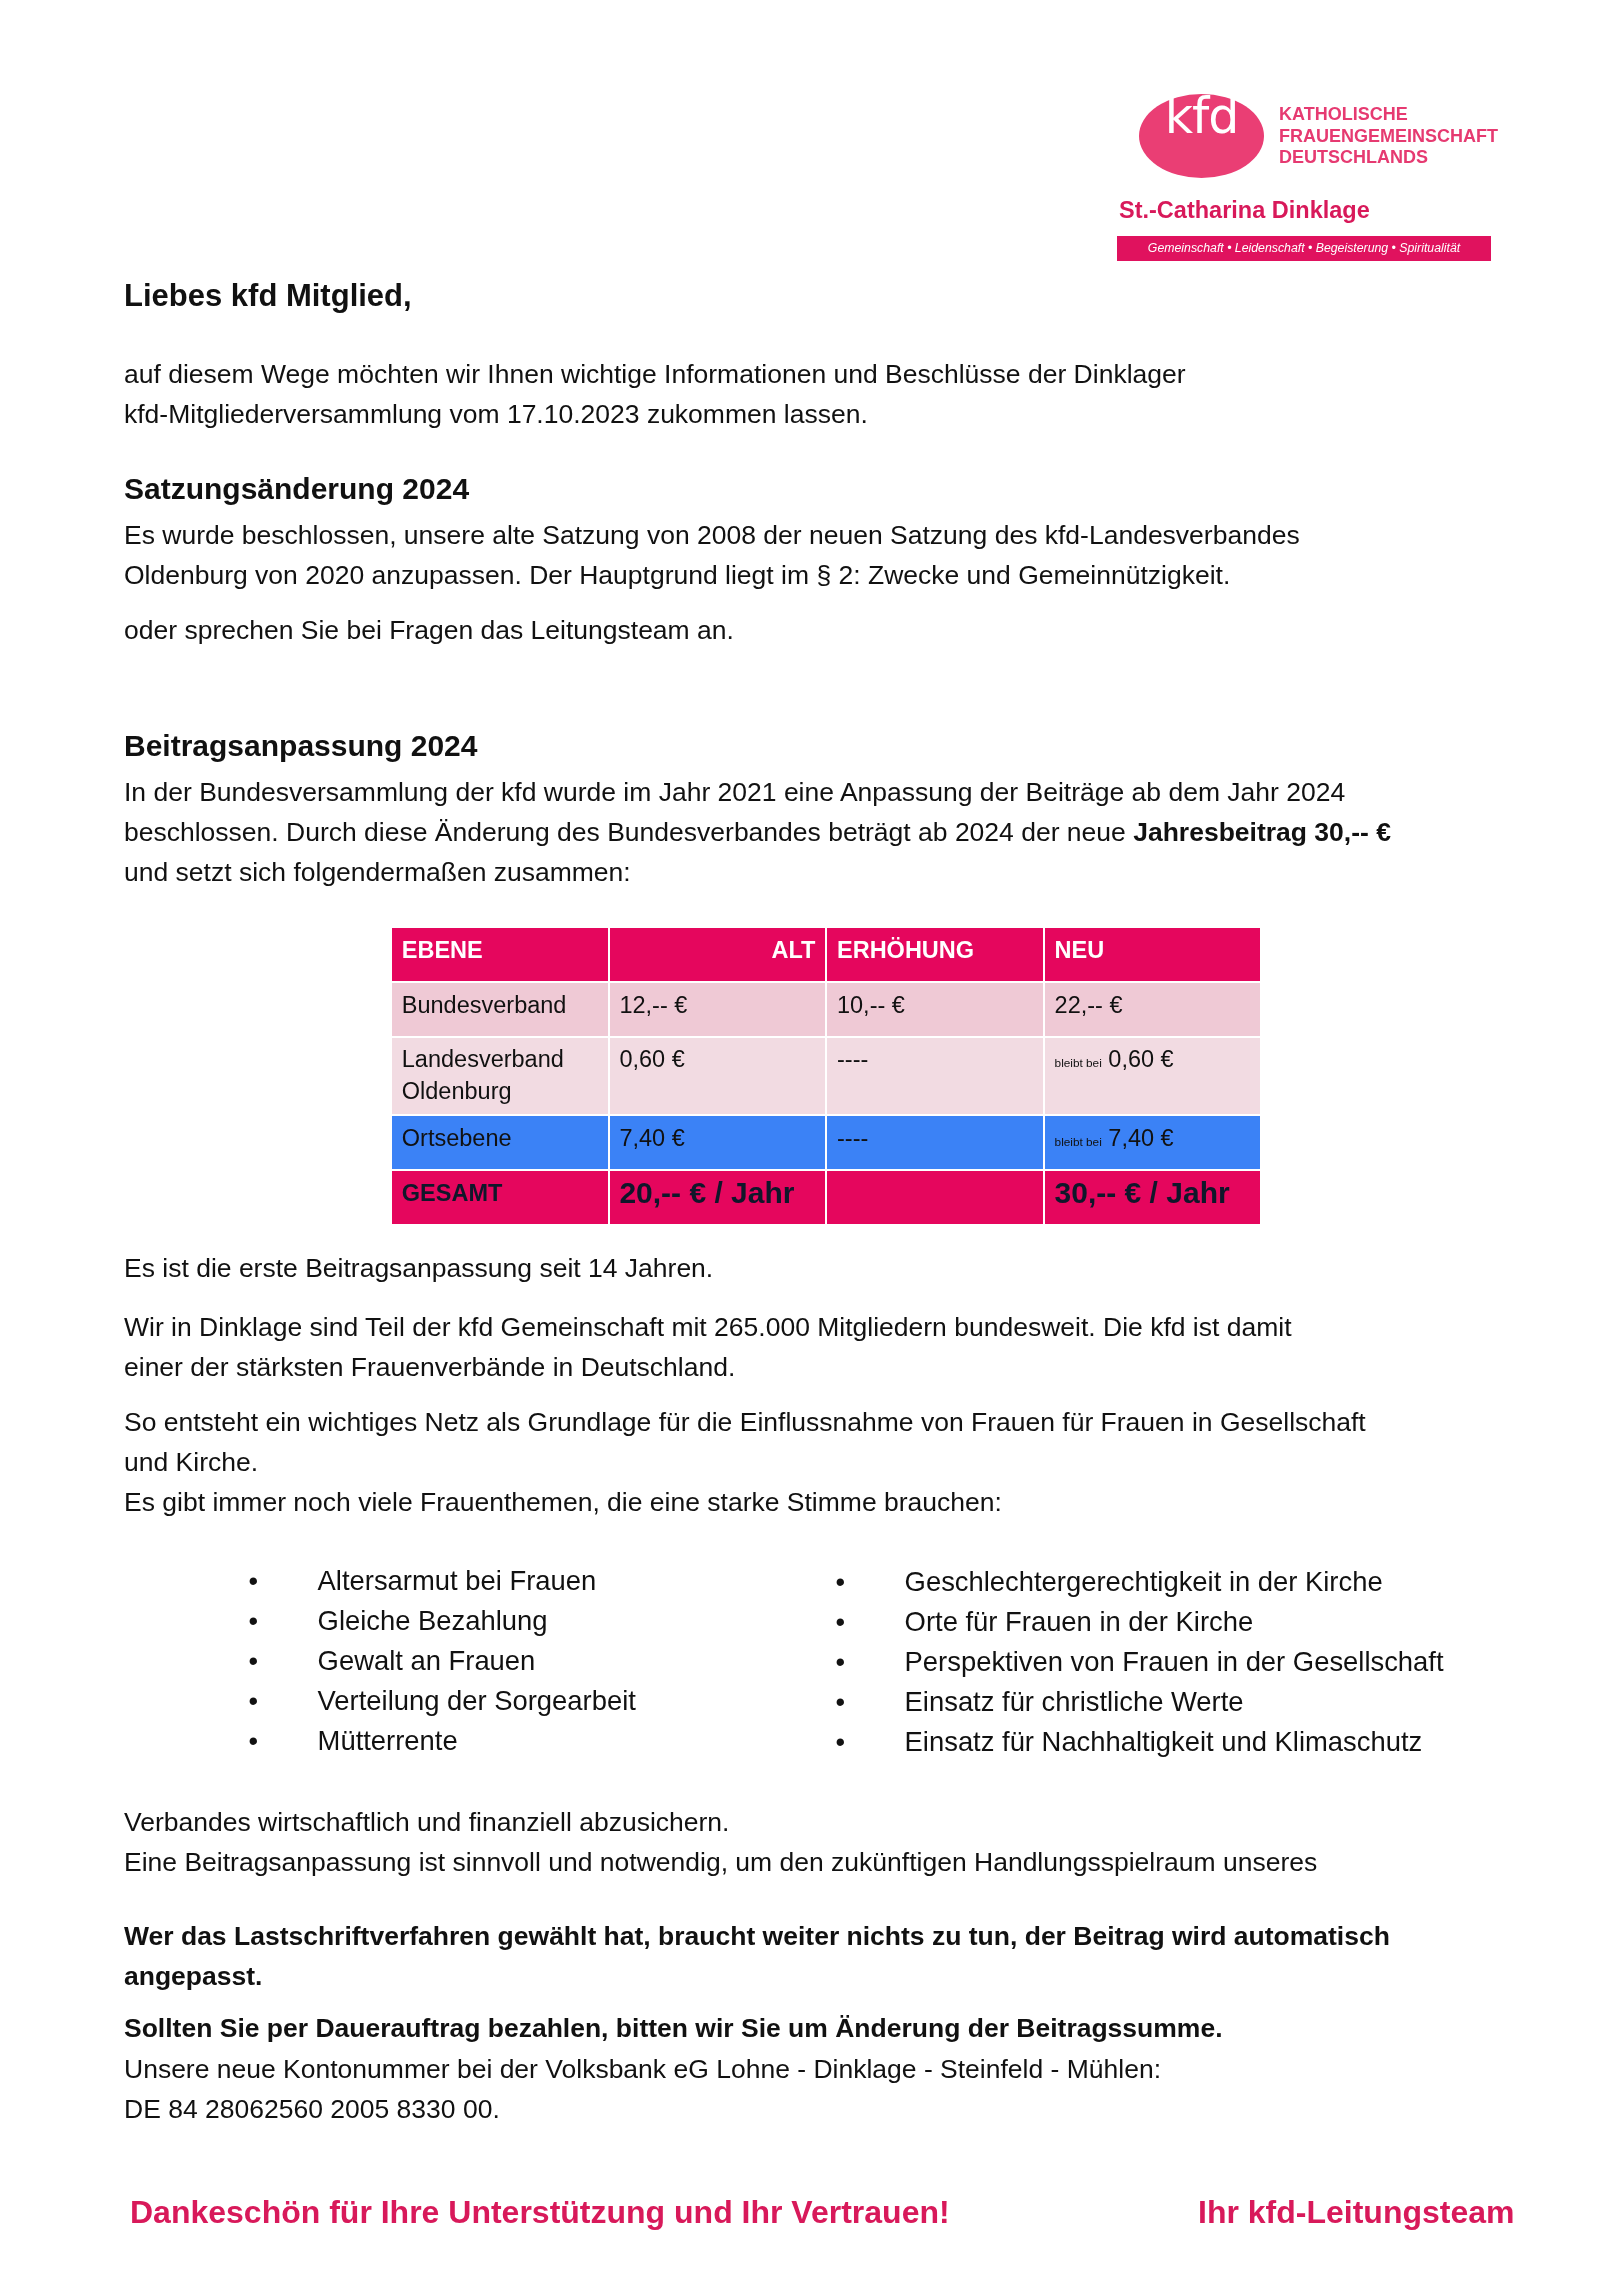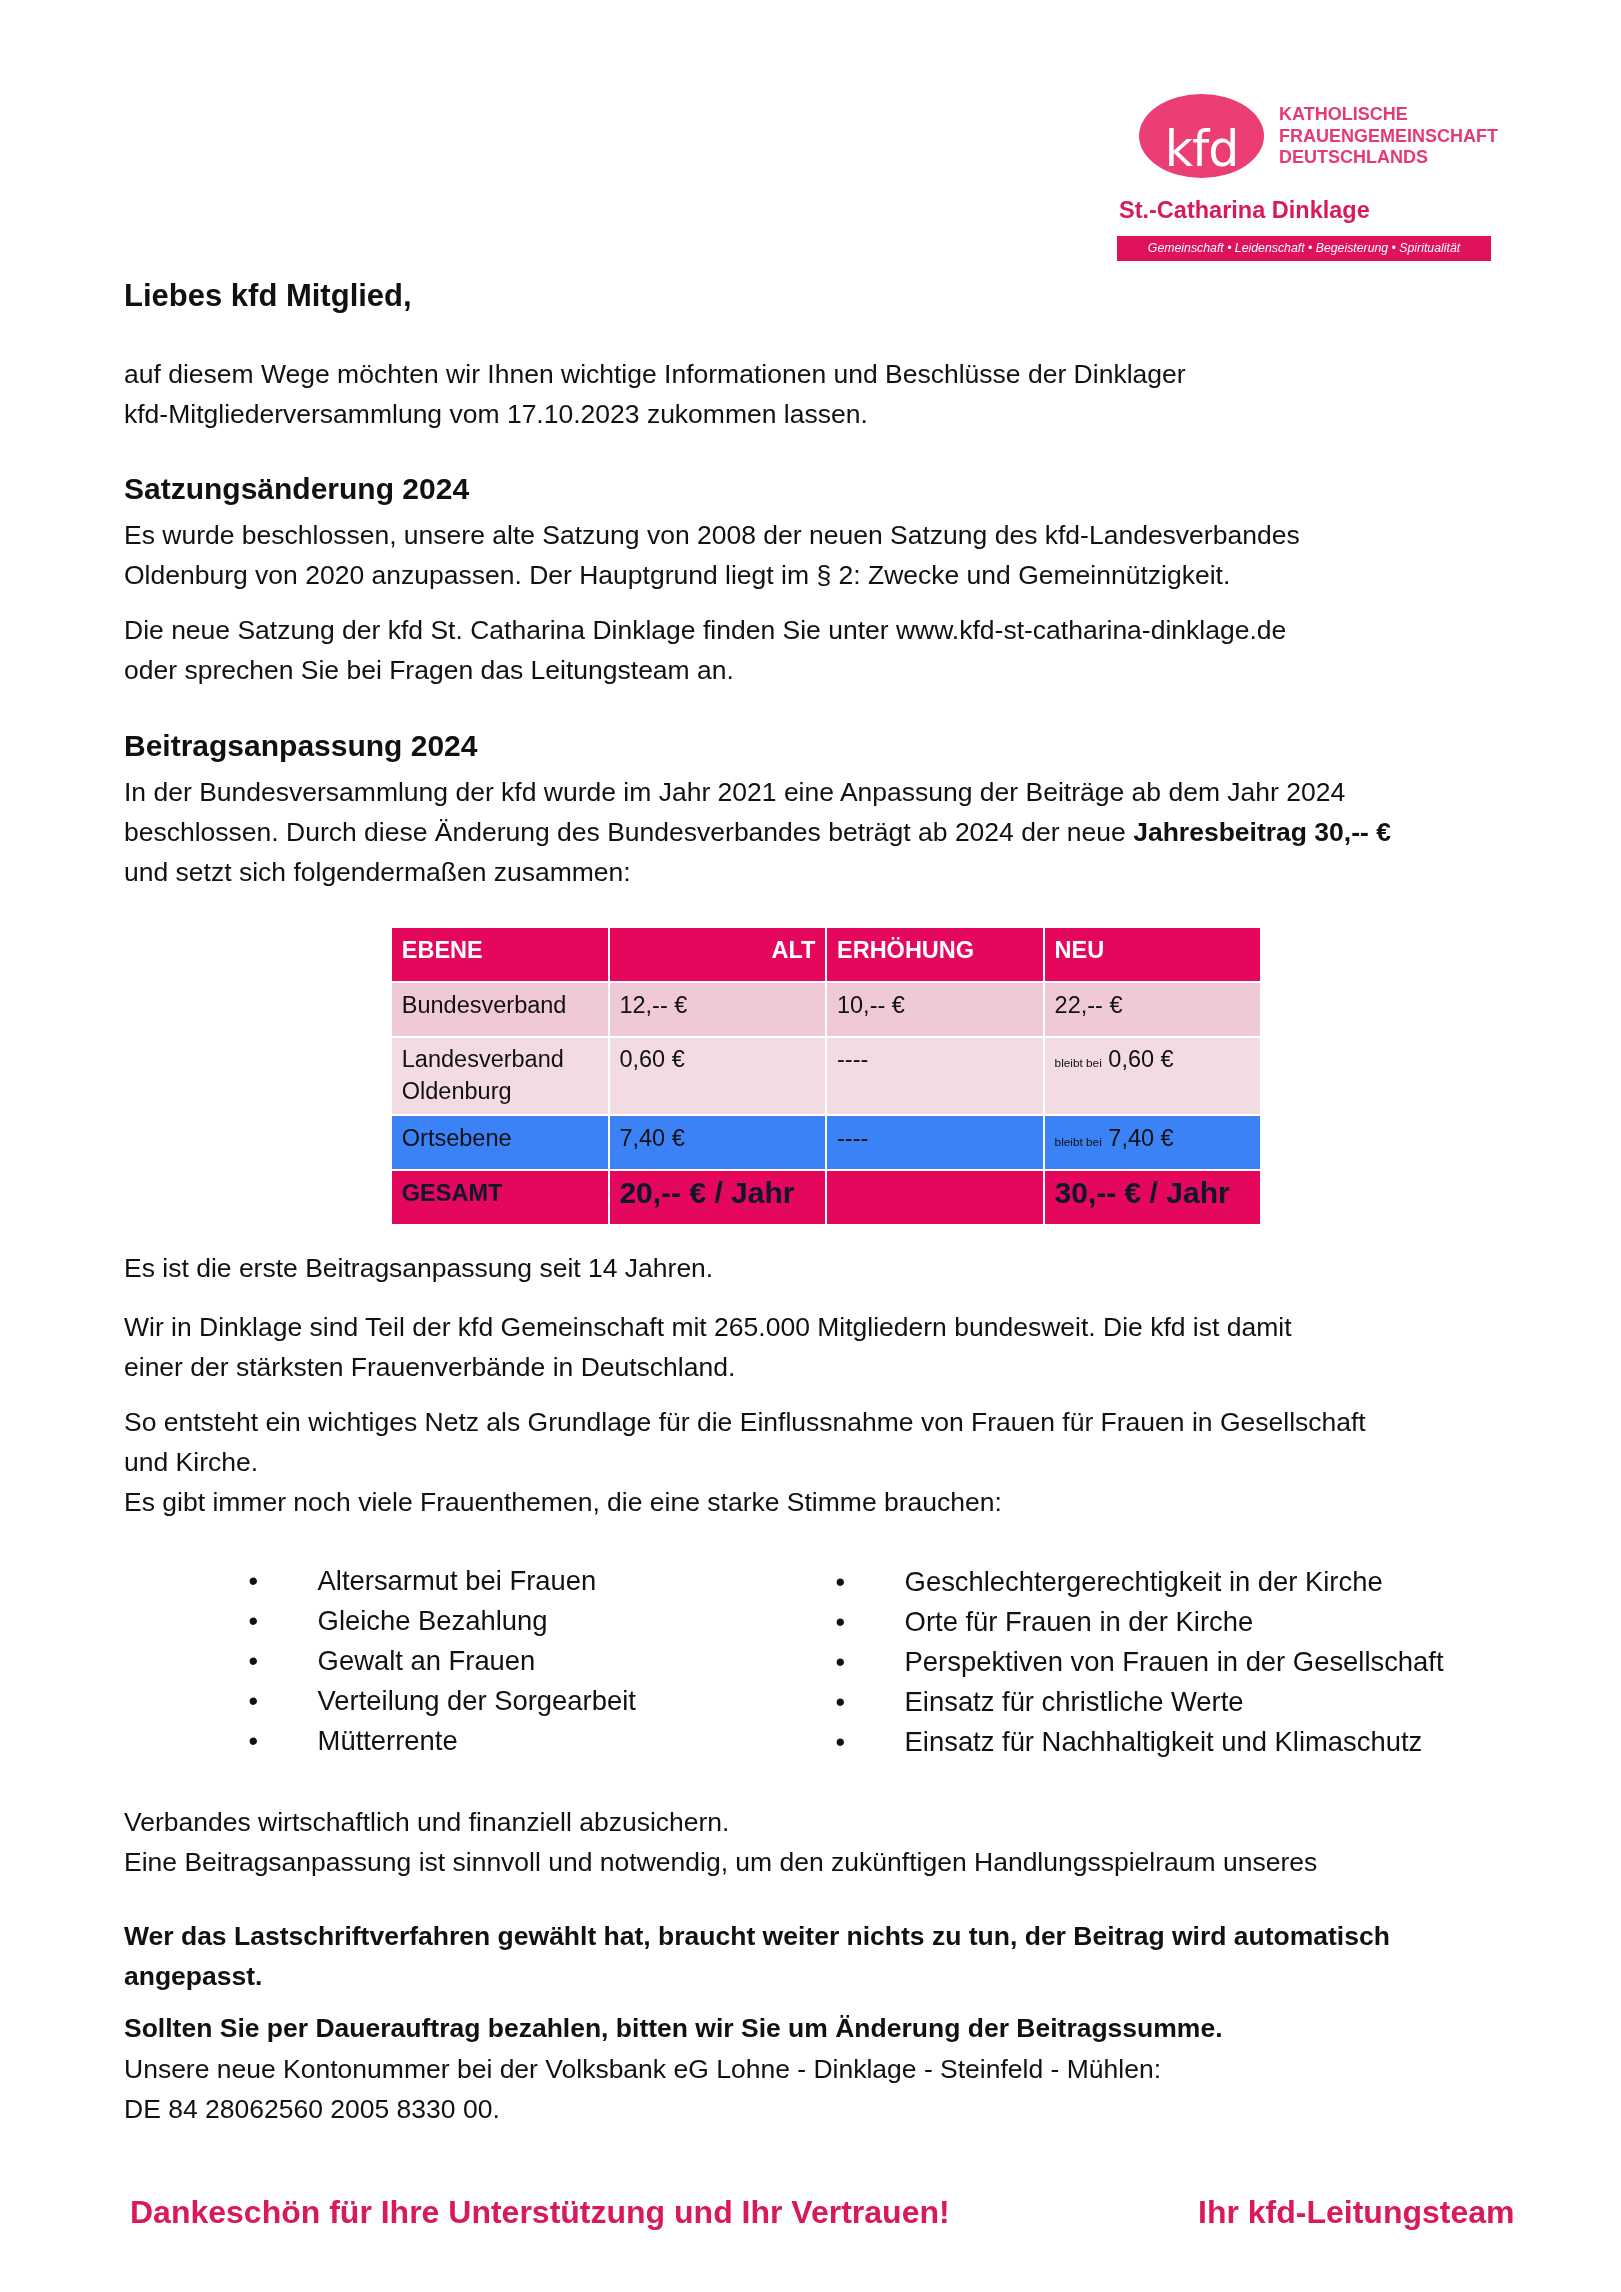--- a/index.html
+++ b/index.html
@@ -2,21 +2,21 @@
 <html><head>
 <meta charset="utf-8">
 <style>
   html, body { margin: 0; padding: 0; background: #ffffff; }
   body { width: 1621px; height: 2293px; position: relative; overflow: hidden;
          font-family: "Liberation Sans", sans-serif; color: #111; }
   .abs { position: absolute; }
 
   
   .logo-oval { left: 1139px; top: 94px; width: 125px; height: 84px; border-radius: 50%;
-               background: #ea3e74; display: flex; align-items: flex-end; justify-content: center; }
+               background: #ea3e74; display: flex; align-items: flex-start; justify-content: center; }
   .logo-oval span { color: #fff; font-size: 49px; font-family: "DejaVu Sans", sans-serif; letter-spacing: -1px; margin-top: -5.9px; }
   .logo-name { left: 1279px; top: 104px; color: #e63a71; font-size: 18px; font-weight: bold; line-height: 21.6px; }
   .logo-local { left: 1119px; top: 197px; color: #d8195a; font-size: 23.5px; font-weight: bold; }
   .logo-tagline { left: 1117px; top: 236px; width: 374px; height: 24.5px; background: #e0125e;
                   color: #fff; font-size: 12.3px; font-style: italic; line-height: 24.5px; text-align: center; white-space: nowrap; }
 
   .txt { font-size: 26.5px; line-height: 40px; left: 124px; width: 1411px; }
   .h-greet { left: 124px; top: 278px; font-size: 31px; font-weight: bold; }
   .h-sec { font-size: 30px; font-weight: bold; left: 124px; }
   b { font-weight: bold; }
@@ -60,21 +60,20 @@
   <div>auf diesem Wege möchten wir Ihnen wichtige Informationen und Beschlüsse der Dinklager</div>
   <div>kfd-Mitgliederversammlung vom 17.10.2023 zukommen lassen.</div>
 </div>
 
 <div class="abs h-sec" style="top:472px">Satzungsänderung 2024</div>
 <div class="abs txt" style="top:515px">
   <div>Es wurde beschlossen, unsere alte Satzung von 2008 der neuen Satzung des kfd-Landesverbandes</div>
   <div>Oldenburg von 2020 anzupassen. Der Hauptgrund liegt im § 2: Zwecke und Gemeinnützigkeit.</div>
 </div>
 <div class="abs txt" style="top:610px">
-  <div>Die neue Satzung der kfd St. Catharina Dinklage finden Sie unter www.kfd-st-catharina-dinklage.de</div>
   <div>oder sprechen Sie bei Fragen das Leitungsteam an.</div>
 </div>
 
 <div class="abs h-sec" style="top:729px">Beitragsanpassung 2024</div>
 <div class="abs txt" style="top:772px">
   <div>In der Bundesversammlung der kfd wurde im Jahr 2021 eine Anpassung der Beiträge ab dem Jahr 2024</div>
   <div><span>beschlossen. Durch diese Änderung des Bundesverbandes beträgt ab 2024 der neue </span><b>Jahresbeitrag 30,-- €</b></div>
   <div>und setzt sich folgendermaßen zusammen:</div>
 </div>
 

